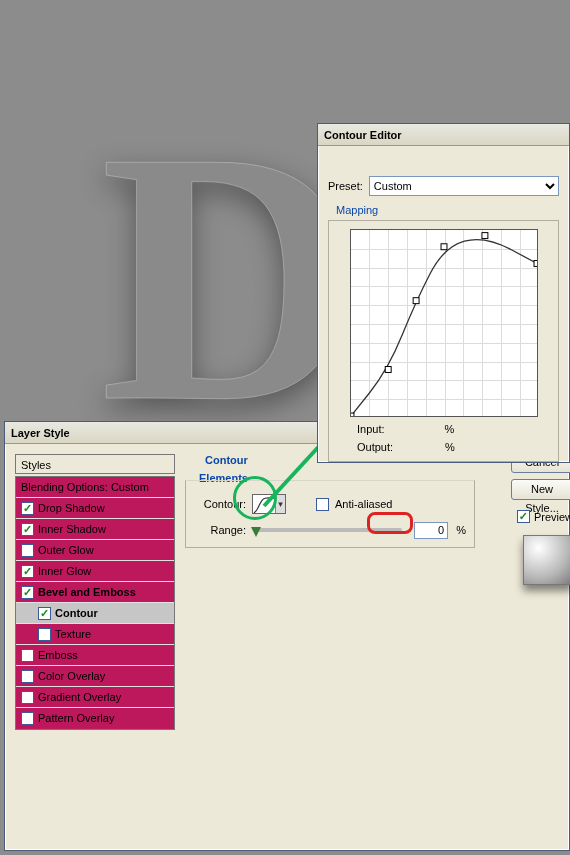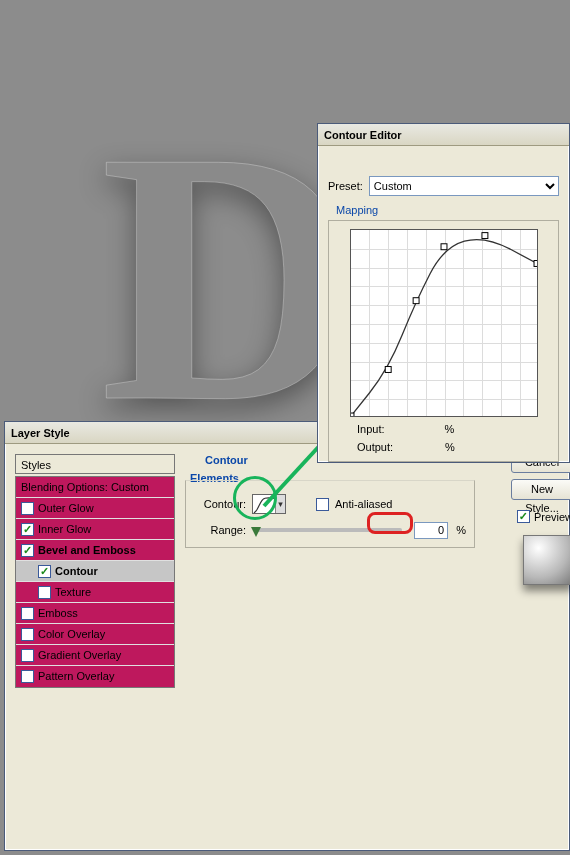--- a/index.html
+++ b/index.html
@@ -107,21 +107,21 @@
   .contourCol {
     flex: 1;
     position: relative;
   }
   .groupTitle {
     color: #0a47a9;
     font-weight: bold;
     position: absolute;
   }
   .gTitleContour { left: 20px; top: 0; }
-  .gTitleElements { left: 5px; top: 18px; text-align: center; }
+  .gTitleElements { left: 14px; top: 18px; text-align: center; }
   .fieldset {
     position: absolute;
     left: 0; top: 26px;
     width: 290px; height: 68px;
     border: 1px solid #b0aea0;
     border-top-color: #d8d6c8;
     padding: 10px 8px 8px 8px;
   }
   .row { display: flex; align-items: center; height: 26px; gap: 6px; }
   .lbl { width: 52px; text-align: right; }
@@ -260,20 +260,28 @@
 
 <div id="layerStyleWin" class="window">
   <div class="titlebar">Layer Style</div>
   <div class="lsBody">
 
     <div class="stylesCol">
       <div class="stylesHdr">Styles</div>
       <div class="stylesList">
         <div class="styleRow">Blending Options: Custom</div>
         <div id="styleRows">
+            <div class="styleRow">
+              <span class="chk on"></span>
+              <span>Drop Shadow</span>
+            </div>
+            <div class="styleRow">
+              <span class="chk on"></span>
+              <span>Inner Shadow</span>
+            </div>
             <div class="styleRow">
               <span class="chk"></span>
               <span>Outer Glow</span>
             </div>
             <div class="styleRow">
               <span class="chk on"></span>
               <span>Inner Glow</span>
             </div>
             <div class="styleRow bold">
               <span class="chk on"></span>

